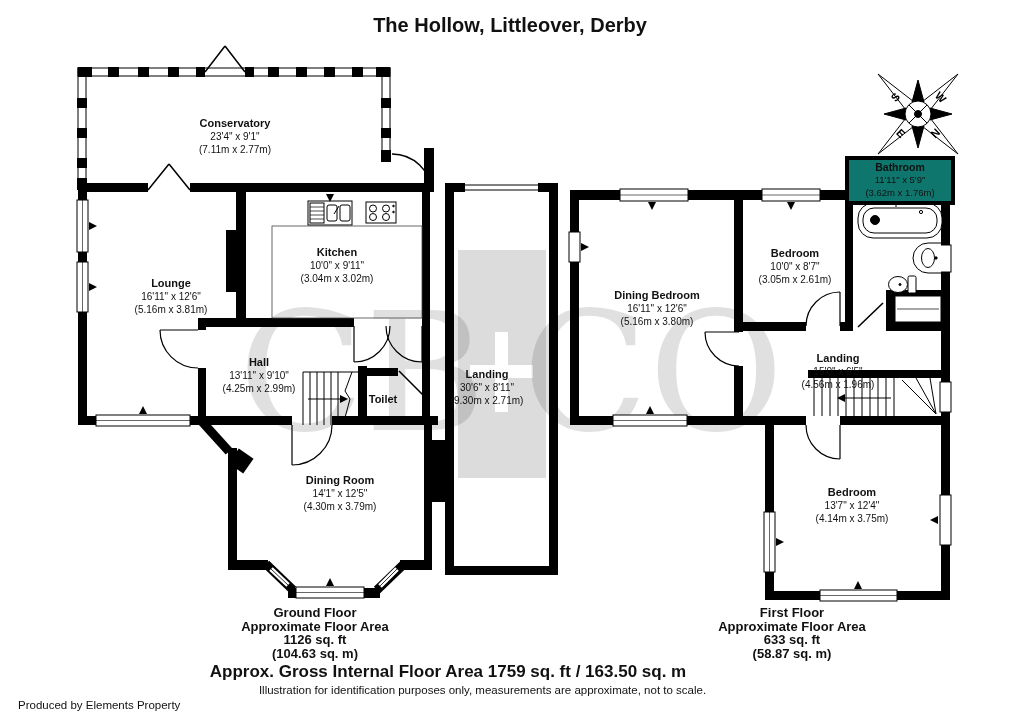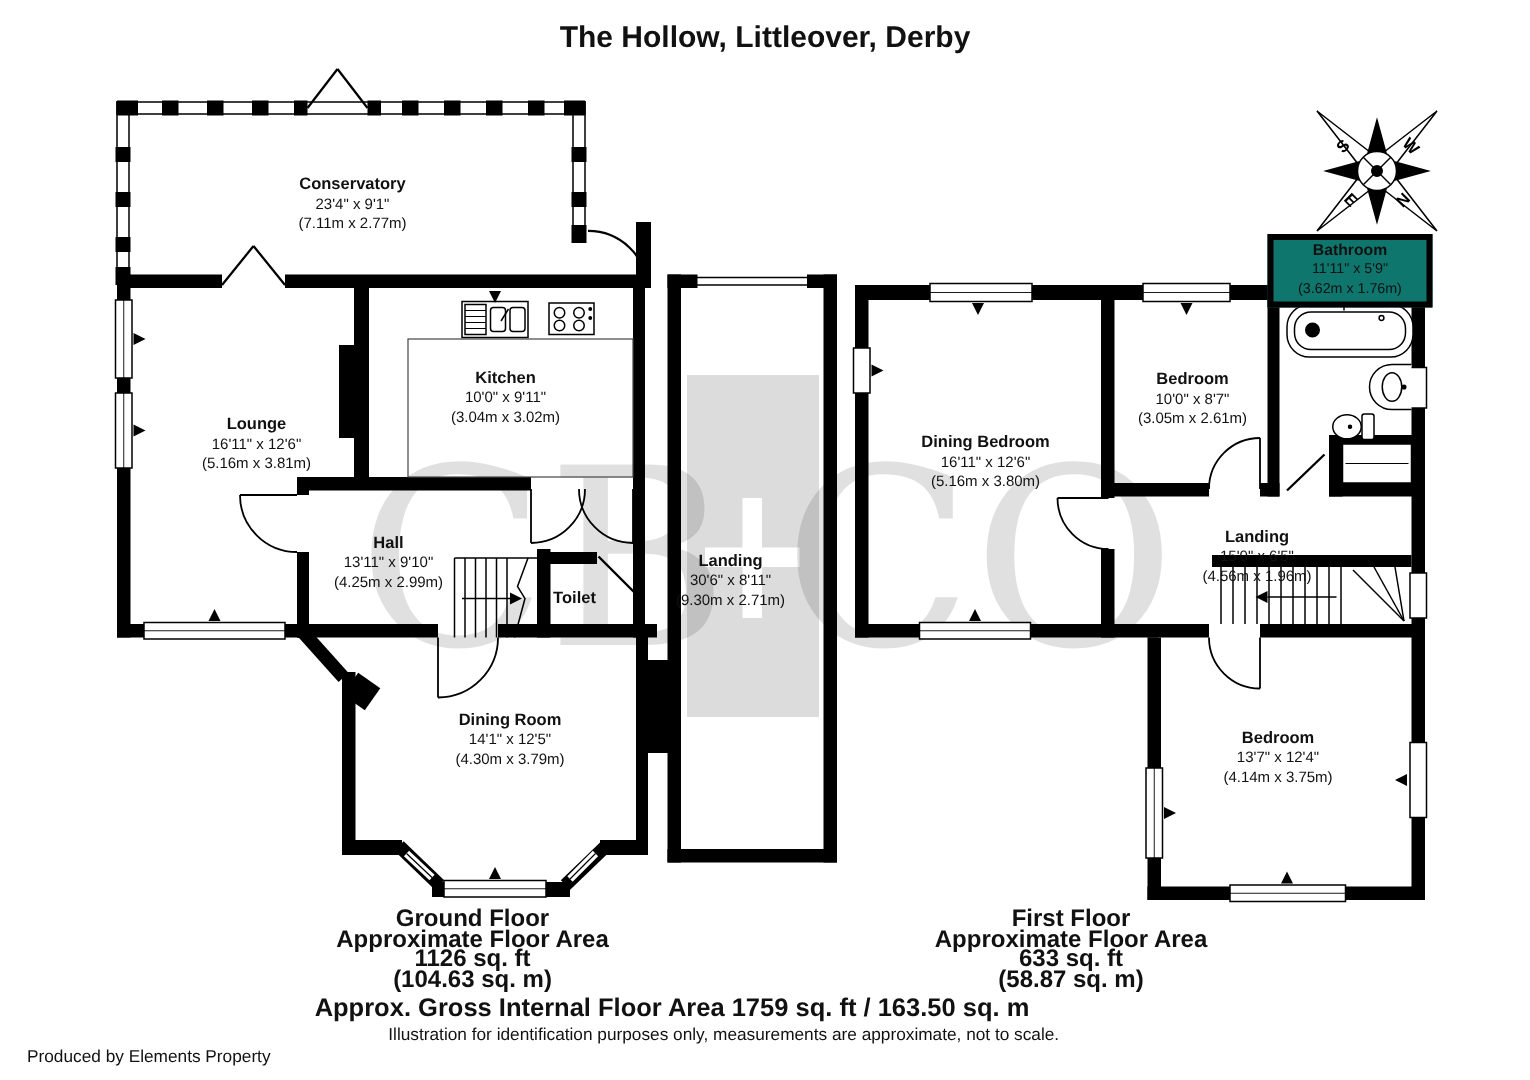--- a/index.html
+++ b/index.html
@@ -5,21 +5,21 @@
   html,body{margin:0;padding:0;background:#fff;}
   #canvas{position:relative;width:1020px;height:720px;background:#fff;overflow:hidden;
           font-family:"Liberation Sans",sans-serif;color:#111;}
   svg{position:absolute;left:0;top:0;}
   .abs{position:absolute;}
   #title{left:0;top:14px;width:1020px;text-align:center;font-size:20px;font-weight:bold;}
   .room-label{position:absolute;transform:translateX(-50%);text-align:center;white-space:nowrap;z-index:5;}
   .rn{font-weight:bold;font-size:11px;line-height:13px;}
   .rd{font-size:10px;line-height:13px;}
   .sum{position:absolute;transform:translateX(-50%);text-align:center;font-weight:bold;
-       font-size:16px;line-height:13.5px;white-space:nowrap;z-index:5;}
+       font-size:13px;line-height:13.5px;white-space:nowrap;z-index:5;}
   #bathroom-box{left:845px;top:156px;width:102px;height:41px;background:#0f766e;border:4px solid #000000;
        text-align:center;z-index:5;}
   #bathroom-box .rn{font-size:10.5px;line-height:13px;margin-top:1px;}
   #bathroom-box .rd{font-size:9.5px;line-height:12.5px;}
   #gross{left:0;top:662px;width:896px;text-align:center;font-weight:bold;font-size:17px;}
   #disclaimer{left:0;top:684px;width:965px;text-align:center;font-size:11.5px;}
   #producer{left:0;top:699px;width:1020px;text-align:left;font-size:11.5px;margin-left:18px;}
 </style>
 </head>
 <body>
@@ -414,21 +414,21 @@
   <div class="rd">(4.14m x 3.75m)</div>
 </div>
 
 <div class="sum" style="left:315px;top:606px">
   <div>Ground Floor</div>
   <div>Approximate Floor Area</div>
   <div>1126 sq. ft</div>
   <div>(104.63 sq. m)</div>
 </div>
 
-<div class="sum" style="left:714px;top:606px">
+<div class="sum" style="left:792px;top:606px">
   <div>First Floor</div>
   <div>Approximate Floor Area</div>
   <div>633 sq. ft</div>
   <div>(58.87 sq. m)</div>
 </div>
 
 <div class="abs" id="gross">Approx. Gross Internal Floor Area 1759 sq. ft / 163.50 sq. m</div>
 <div class="abs" id="disclaimer">Illustration for identification purposes only, measurements are approximate, not to scale.</div>
 <div class="abs" id="producer">Produced by Elements Property</div>
 

